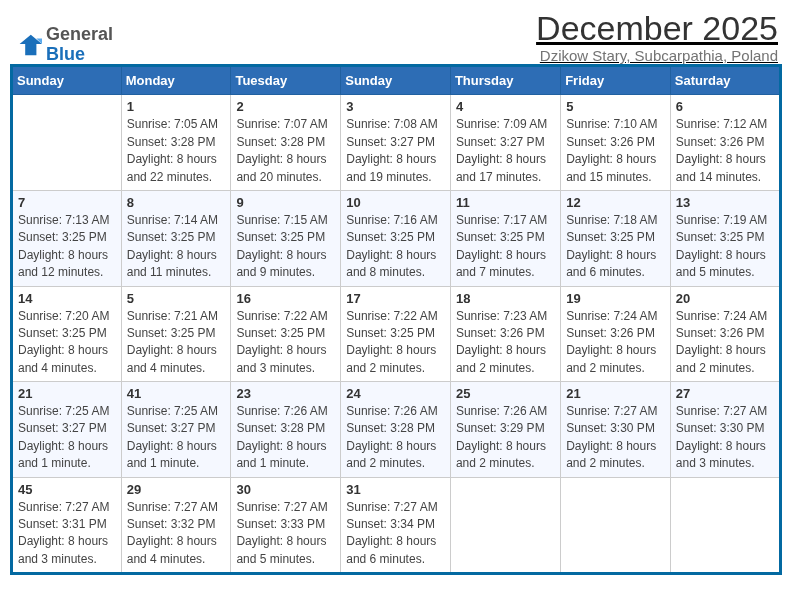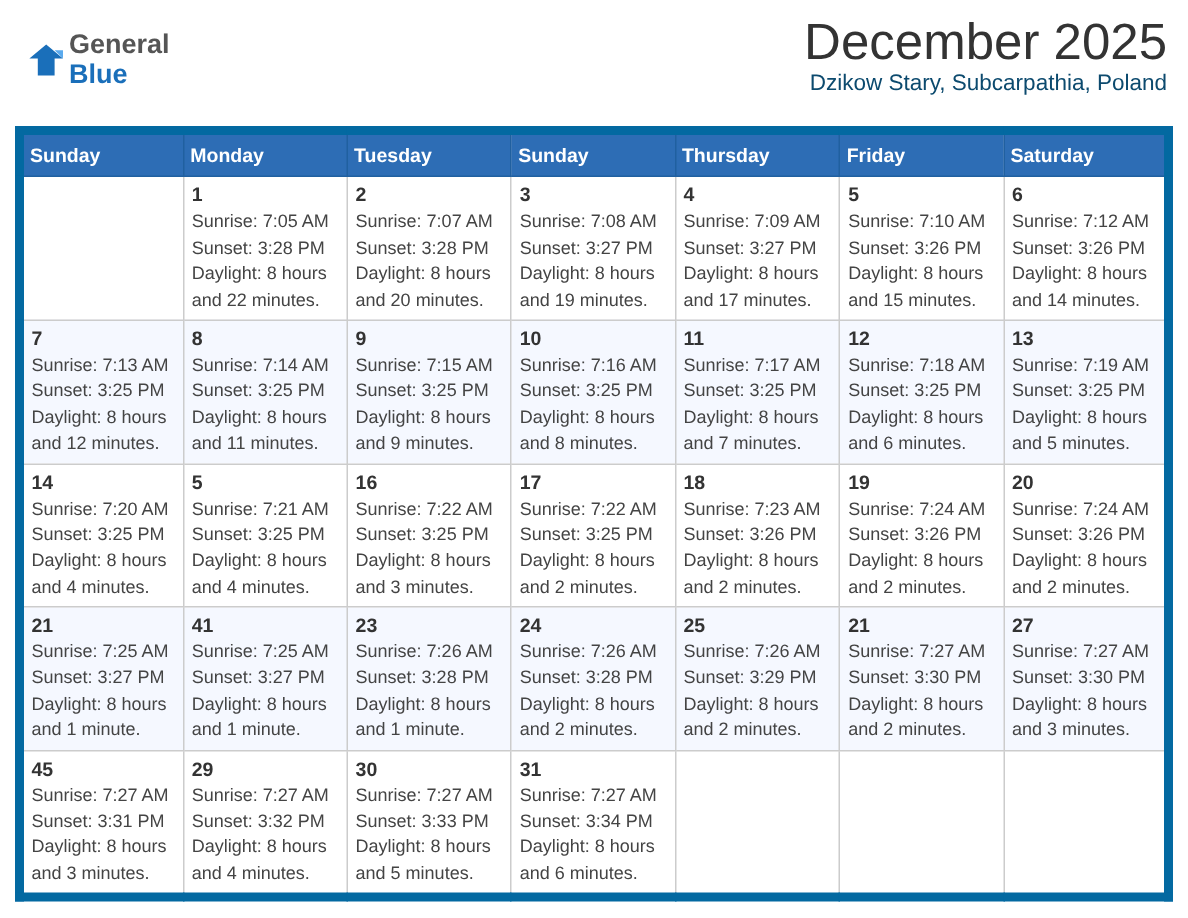--- a/index.html
+++ b/index.html
@@ -6,22 +6,22 @@
     body {
       font-family: Arial, sans-serif;
       background: #fff;
       width: 792px;
       min-height: 612px;
       padding: 10px;
     }
     .header {
       display: flex;
       justify-content: space-between;
-      align-items: center;
-      margin-bottom: 20px;
+      align-items: flex-end;
+      margin-bottom: 0;
       padding: 0 4px;
     }
     .logo {
       display: flex;
       align-items: center;
       margin-top: 6px;
     }
     .logo-text {
       display: flex;
       flex-direction: column;
@@ -32,35 +32,36 @@
     .logo-text .general { color: #555; }
     .logo-text .blue { color: #1a6fba; }
     .logo-icon {
       width: 28px;
       height: 28px;
       margin-right: 4px;
       position: relative;
     }
     .title-block {
       text-align: right;
+      text-decoration: underline;
     }
     .title-block .month-year {
       font-size: 34px;
       font-weight: 300;
       color: #333;
       line-height: 1.1;
     }
     .title-block .location {
       font-size: 15px;
-      color: #0c4a6e;
+      color: #737373;
     }
     .calendar {
       width: 100%;
       border-collapse: collapse;
-      border: 6px solid #0369a1;
+      border: 3px solid #0369a1;
     }
     .calendar th {
       background-color: #2d6db5;
       color: #fff;
       padding: 6px 4px;
       font-size: 13px;
       text-align: left;
       border: 1px solid #2060a0;
     }
     .calendar td {

